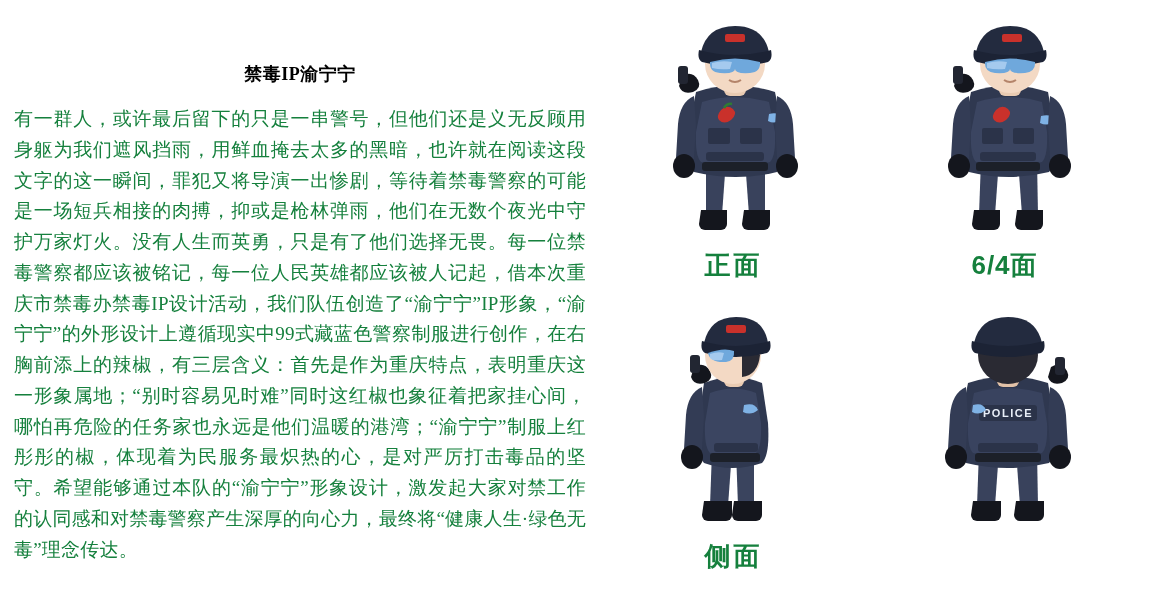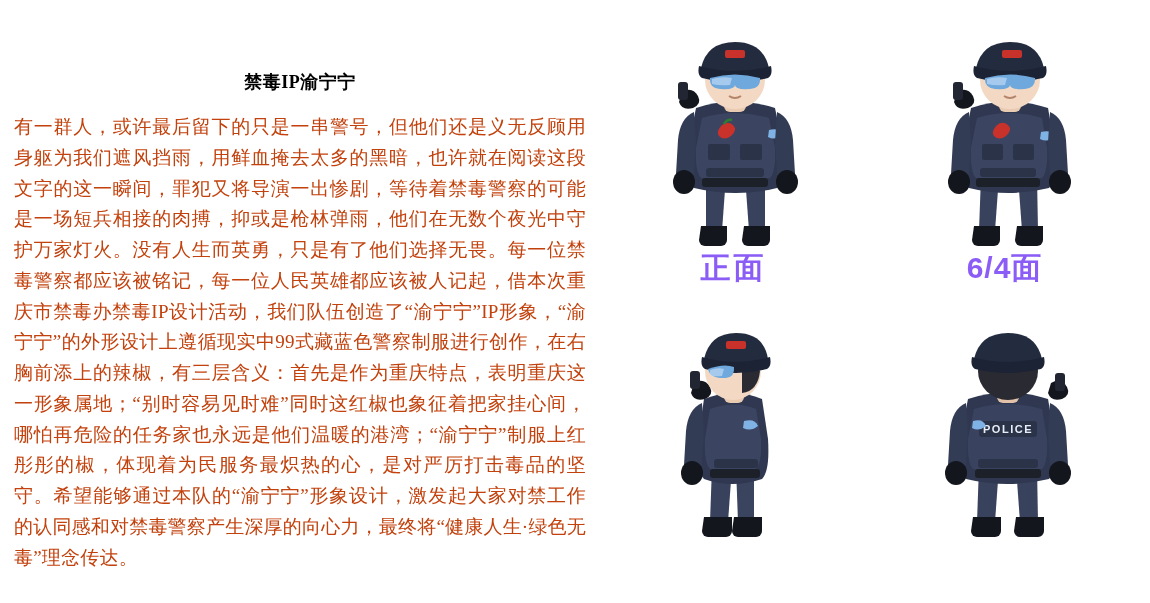--- a/index.html
+++ b/index.html
@@ -25,31 +25,31 @@
     left: 14px;
     top: 62px;
     width: 572px;
   }
   .doc-title {
     font-family: "Liberation Serif", "DejaVu Serif", serif;
     font-size: 18px;
     font-weight: bold;
     text-align: center;
     letter-spacing: 0.5px;
-    margin: 8px 0 18px 0;
+    margin: 0 0 18px 0;
     color: #000;
   }
   .doc-body {
     font-size: 19px;
     line-height: 1.62;
     text-align: justify;
     text-justify: inter-ideograph;
     letter-spacing: 0.2px;
     margin: 0;
-    color: #c2410c;
+    color: #15803d;
   }
   
   .figures {
     position: absolute;
     left: 598px;
     top: 10px;
     width: 542px;
     height: 583px;
   }
   .fig-cell {
@@ -58,40 +58,40 @@
     height: 291px;
   }
   .fig-cell.c1 { left: 0;    top: 0;   }
   .fig-cell.c2 { left: 271px; top: 0;  }
   .fig-cell.c3 { left: 0;    top: 291px; }
   .fig-cell.c4 { left: 271px; top: 291px; }
 
   .fig-art {
     position: absolute;
     left: 0;
-    top: 16px;
+    top: 0;
     width: 271px;
     height: 246px;
   }
   .fig-art svg {
     display: block;
     width: 100%;
     height: 100%;
   }
   .fig-caption {
     position: absolute;
     left: 0;
     top: 238px;
     width: 271px;
     text-align: center;
     font-family: "Liberation Sans", "DejaVu Sans", sans-serif;
-    font-size: 30px;
+    font-size: 26px;
     font-weight: bold;
     letter-spacing: 3px;
-    color: #8b5cf6;
+    color: #15803d;
   }
   .fig-cell.c2 .fig-caption { letter-spacing: 1px; }
 </style>
 </head>
 <body>
 
 <div class="page">
 
   <div class="text-col">
     <div class="doc-title">禁毒IP渝宁宁</div>
@@ -207,20 +207,21 @@
           <ellipse cx="135" cy="54" rx="28" ry="29" fill="#f3d9c4"></ellipse>
           <path d="M144 50 q16 -2 18 4 q-2 20 -18 22 z" fill="#2a2a33"></path>
           <path d="M106 42 q6 -26 32 -26 q28 0 32 26 q-32 8 -64 0 z" fill="#232b3f"></path>
           <path d="M104 40 q34 10 68 0 q2 9 -3 12 q-31 8 -62 0 q-5 -3 -3 -12 z" fill="#1c2335"></path>
           <rect x="128" y="24" width="20" height="8" rx="2" fill="#c9312b"></rect>
           <path d="M110 52 q16 -6 26 -2 q1 10 -8 11 q-16 1 -18 -9 z" fill="#6fa8dc"></path>
           <path d="M112 53 q8 -3 14 -1 l-2 7 q-8 1 -12 -1 z" fill="#bcd9f5" opacity="0.7"></path>
           <rect x="112" y="152" width="50" height="9" rx="3" fill="#1c2029"></rect>
         </svg>
       </div>
+      <div class="fig-caption">侧面</div>
     </div>
 
     <div class="fig-cell c4">
       <div class="fig-art">
         <svg viewBox="0 0 271 246" xmlns="http://www.w3.org/2000/svg">
           <path d="M110 150 L108 205 L126 205 L130 150 Z" fill="#39425c"></path>
           <path d="M147 150 L151 205 L169 205 L168 150 Z" fill="#39425c"></path>
           <path d="M104 200 h28 v14 a6 6 0 0 1 -6 6 h-18 a6 6 0 0 1 -6 -6 z" fill="#14161d"></path>
           <path d="M147 200 h28 v14 a6 6 0 0 1 -6 6 h-18 a6 6 0 0 1 -6 -6 z" fill="#14161d"></path>
           <path d="M99 82 q38 -13 80 0 l7 40 q2 32 -6 40 q-41 10 -83 0 q-8 -8 -6 -40 z" fill="#2f3850"></path>

